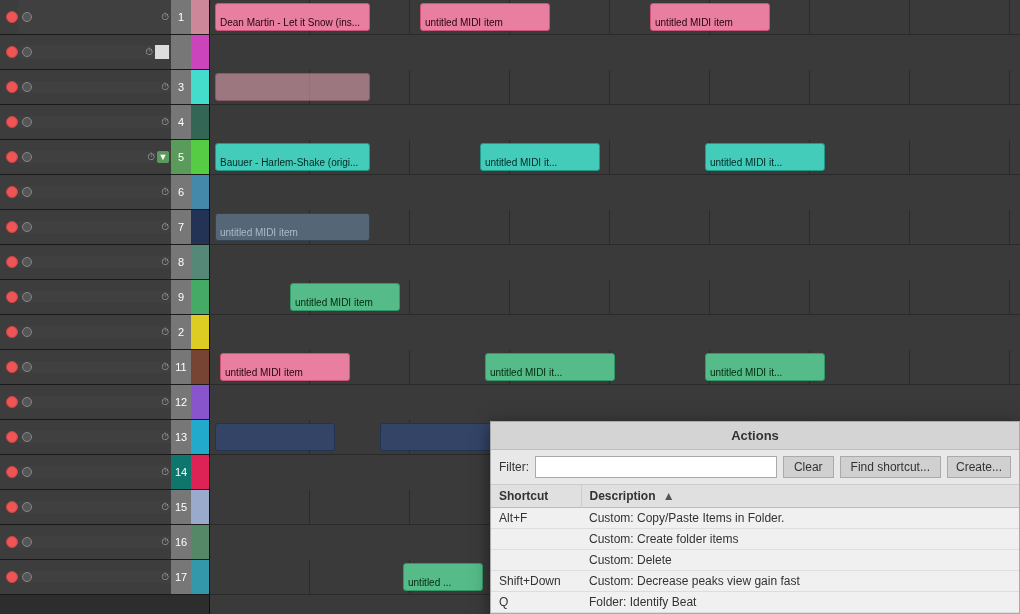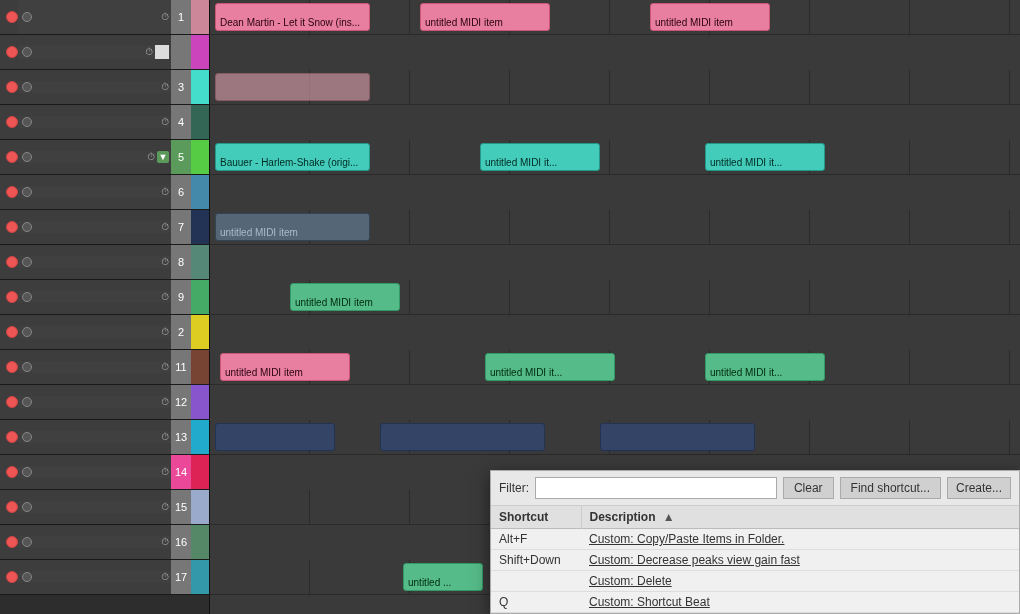--- a/index.html
+++ b/index.html
@@ -125,21 +125,21 @@
 
     .t12 { background-color: #3d3d3d; }
     .t12 .track-number { background: #777; }
     .t12 .track-color-strip { background: #8855cc; }
 
     .t13 { background-color: #3d3d3d; }
     .t13 .track-number { background: #777; }
     .t13 .track-color-strip { background: #22aacc; }
 
     .t14 { background-color: #3d3d3d; }
-    .t14 .track-number { background: #ec4899; }
+    .t14 .track-number { background: #0f766e; }
     .t14 .track-color-strip { background: #dd2255; }
 
     .t15 { background-color: #3d3d3d; }
     .t15 .track-number { background: #777; }
     .t15 .track-color-strip { background: #99aacc; }
 
     .t16 { background-color: #3d3d3d; }
     .t16 .track-number { background: #777; }
     .t16 .track-color-strip { background: #558866; }
 
@@ -310,21 +310,20 @@
       vertical-align: middle;
     }
 
     .shortcut-cell {
       width: 90px;
       color: #444;
     }
 
     .description-cell {
       color: #2255aa;
-      text-decoration: underline;
     }
 
     .sort-arrow {
       display: inline-block;
       margin-left: 4px;
       color: #555;
     }
     @keyframes blink { 50% { border-color: transparent; } }
   </style>
 </head>
@@ -602,20 +601,23 @@
           <span>untitled ...</span>
         </div>
         <div class="midi-item midi-green" style="left:430px;width:80px;top:3px;">
           <span>untitled ...</span>
         </div>
       </div>
 
     </div>
 
     <div class="actions-dialog">
+      <div class="actions-title-bar">
+        <span>Actions</span>
+      </div>
       <div class="actions-filter-row">
         <label class="filter-label">Filter:</label>
         <input type="text" class="filter-input" style="">
         <button class="clear-btn">Clear</button>
         <button class="find-shortcut-btn">Find shortcut...</button>
         <button class="section-btn">Create...</button>
       </div>
       <table class="actions-table">
         <thead>
           <tr>
@@ -627,29 +629,33 @@
               <span class="sort-arrow">▲</span>
             </th>
           </tr>
         </thead>
         <tbody id="actions-tbody">
         <tr>
               <td class="shortcut-cell">Alt+F</td>
               <td class="description-cell">Custom: Copy/Paste Items in Folder.</td>
             </tr>
             <tr>
-              <td class="shortcut-cell">Shift+Down</td>
-              <td class="description-cell">Custom: Decrease peaks view gain fast</td>
+              <td class="shortcut-cell"></td>
+              <td class="description-cell">Custom: Create folder items</td>
             </tr>
             <tr>
               <td class="shortcut-cell"></td>
               <td class="description-cell">Custom: Delete</td>
             </tr>
             <tr>
+              <td class="shortcut-cell">Shift+Down</td>
+              <td class="description-cell">Custom: Decrease peaks view gain fast</td>
+            </tr>
+            <tr>
               <td class="shortcut-cell">Q</td>
-              <td class="description-cell">Custom: Shortcut Beat</td>
+              <td class="description-cell">Folder: Identify Beat</td>
             </tr>
           </tbody>
       </table>
     </div>
 
   </div>
 </div>
 
 </body></html>

